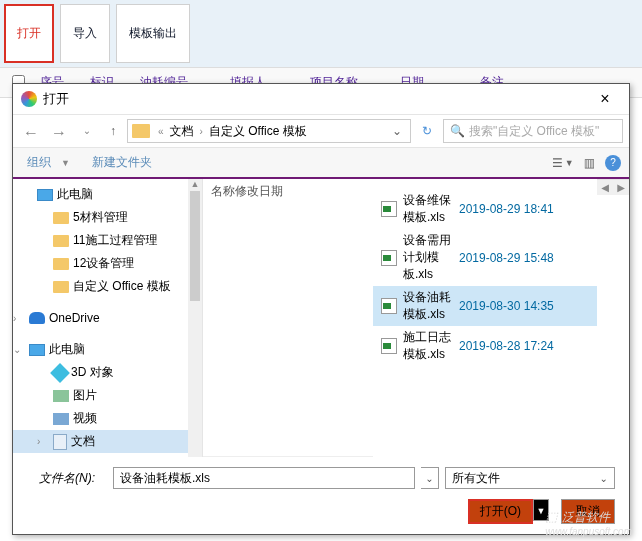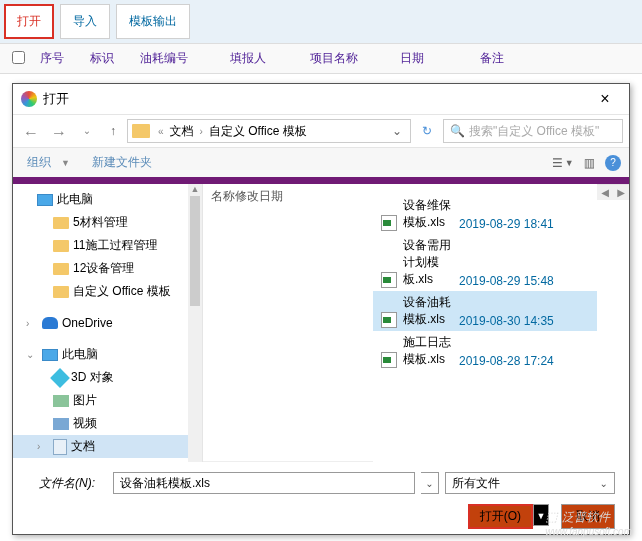--- a/index.html
+++ b/index.html
@@ -1,20 +1,20 @@
 <!DOCTYPE html>
 <html><head>
 <meta charset="utf-8">
 <style>
 * { margin: 0; padding: 0; box-sizing: border-box; font-family: "Microsoft YaHei", Arial, sans-serif; font-size: 12px; }
 body { background: #fff; width: 642px; height: 541px; overflow: hidden; position: relative; }
 
 
 .toolbar { background: #e8f1f8; padding: 4px; display: flex; gap: 6px; }
-.toolbar-btn { background: #fff; border: 1px solid #d0d0d0; padding: 8px 12px; cursor: pointer; color: #0369a1; }
+.toolbar-btn { background: #fff; border: 1px solid #d0d0d0; padding: 20px 12px; cursor: pointer; color: #0f172a; }
 .toolbar-btn.active { border: 2px solid #d93025; color: #d93025; padding: 3px 11px; }
 
 
 .col-headers { display: flex; background: #f9f9f9; border-top: 1px solid #ddd; border-bottom: 1px solid #ddd; padding: 6px 4px; }
 .col-checkbox { width: 28px; text-align: center; }
 .col-headers input[type="checkbox"] { vertical-align: middle; }
 .col-h { color: #4c1d95; padding: 0 8px; }
 .col-seq { width: 50px; }
 .col-mark { width: 50px; }
 .col-code { width: 90px; }
@@ -38,49 +38,49 @@
 .folder-ico { width: 18px; height: 14px; background: #f4c869; border-radius: 1px; margin-right: 4px; }
 .path-sep { color: #888; padding: 0 4px; font-size: 10px; }
 .path-seg { padding: 0 2px; }
 .path-drop { margin-left: auto; color: #666; cursor: pointer; padding: 0 4px; }
 .refresh-btn { width: 24px; text-align: center; color: #4a90d9; cursor: pointer; }
 .search-box { width: 180px; border: 1px solid #ccc; height: 24px; display: flex; align-items: center; padding: 0 6px; }
 .search-ico { color: #888; margin-right: 4px; }
 .search-ph { color: #aaa; flex: 1; }
 
 
-.org-bar { display: flex; align-items: center; background: #f7f7f7; border-top: 1px solid #e5e5e5; border-bottom: 7px solid #701a75; padding: 4px 8px; }
+.org-bar { display: flex; align-items: center; background: #f7f7f7; border-top: 1px solid #e5e5e5; border-bottom: 2px solid #701a75; padding: 4px 8px; }
 .org-btn { color: #5a8bb8; cursor: pointer; padding: 2px 6px; }
 .org-drop { color: #888; padding: 0 4px; font-size: 9px; }
 .org-right { margin-left: auto; display: flex; align-items: center; gap: 10px; }
 .view-btn { display: flex; align-items: center; gap: 2px; color: #666; cursor: pointer; }
 .help-btn { width: 16px; height: 16px; border-radius: 50%; background: #4a90d9; color: #fff; text-align: center; line-height: 16px; font-size: 10px; cursor: pointer; }
 
 
 .main-split { display: flex; height: 278px; }
 .tree-pane { width: 190px; border-right: 1px solid #e5e5e5; overflow: hidden; padding: 4px 0; }
-.tree-item { display: flex; align-items: center; padding: 3px 13px; cursor: pointer; gap: 4px; }
+.tree-item { display: flex; align-items: center; padding: 3px 0; cursor: pointer; gap: 4px; }
 .tree-item.indent1 { padding-left: 24px; }
 .tree-item.indent2 { padding-left: 40px; }
 .tree-exp { width: 12px; color: #888; font-size: 10px; }
 .ico-pc { width: 16px; height: 12px; background: #4aa8e8; border: 1px solid #3a8ac8; }
 .ico-folder { width: 16px; height: 12px; background: #f4c869; border-radius: 1px; }
 .ico-cloud { width: 16px; height: 12px; background: #2a7ad4; border-radius: 6px 6px 2px 2px; }
 .ico-3d { width: 14px; height: 14px; background: #3dbde0; transform: rotate(45deg); }
 .ico-video { width: 16px; height: 12px; background: #7aa8d4; }
 .ico-pic { width: 16px; height: 12px; background: #8ac49a; }
 .ico-doc-sel { width: 14px; height: 16px; background: #e8f0f8; border: 1px solid #8aaac8; }
 .tree-item.selected { background: #d0e4f5; }
 
 .file-pane { flex: 1; position: relative; display: flex; flex-direction: row; }
 .file-headers { display: flex; padding: 4px 8px; color: #555; border-bottom: 1px solid #eee; }
 .fh-name { flex: 1; }
 .fh-date { width: 130px; }
 .file-list { flex: 1; overflow: hidden; }
-.file-row { display: flex; align-items: flex-end; padding: 3px 8px; cursor: pointer; }
+.file-row { display: flex; align-items: center; padding: 3px 8px; cursor: pointer; }
 .file-row.selected { background: #cde6f7; }
 .file-ico { width: 16px; height: 16px; margin-right: 6px; position: relative; }
 .file-ico::before { content: ""; position: absolute; inset: 0; background: #fff; border: 1px solid #999; }
 .file-ico::after { content: ""; position: absolute; left: 2px; top: 5px; width: 8px; height: 6px; background: #2a8a3a; }
 .file-name { flex: 1; }
 .file-date { width: 130px; color: #0369a1; }
 .file-hscroll { height: 16px; background: #f0f0f0; display: flex; align-items: center; border-top: 1px solid #e5e5e5; }
 .hscroll-arrow { width: 16px; text-align: center; color: #888; font-size: 10px; }
 .hscroll-track { flex: 1; height: 12px; background: #f0f0f0; position: relative; }
 .hscroll-thumb { position: absolute; left: 0; width: 70%; height: 100%; background: #ccc; }

